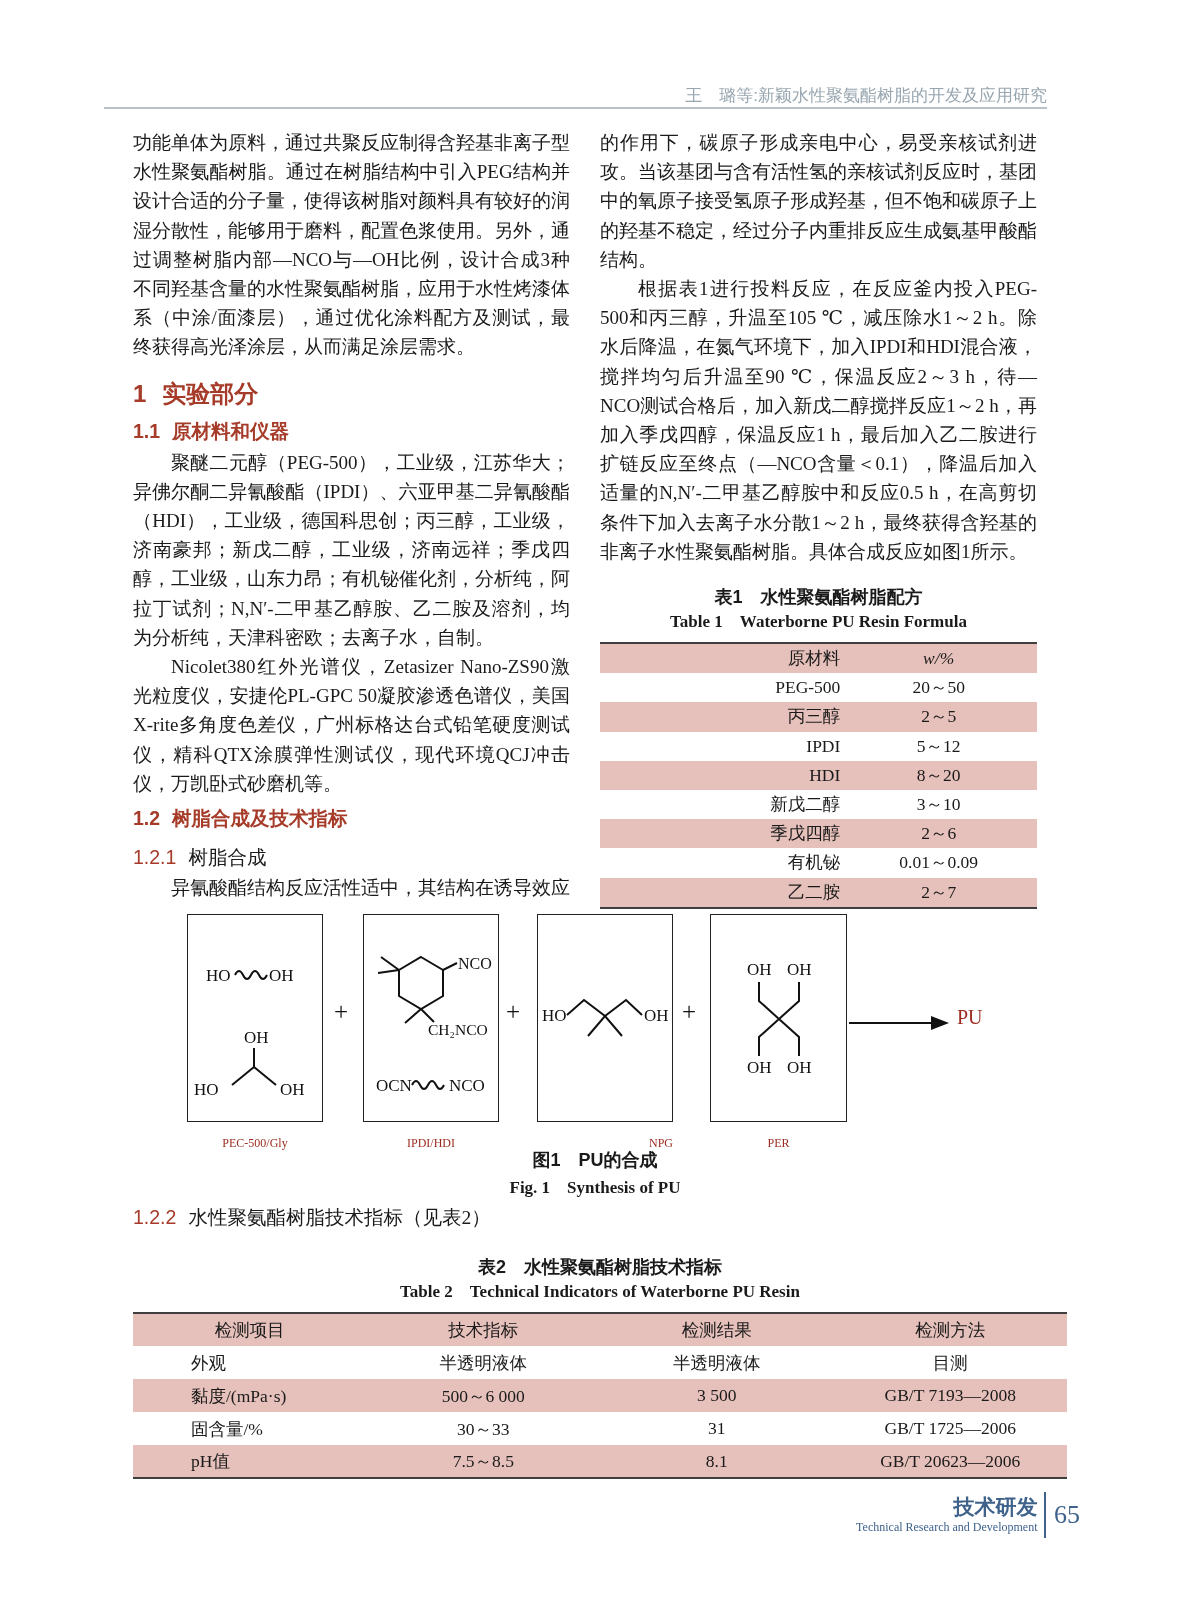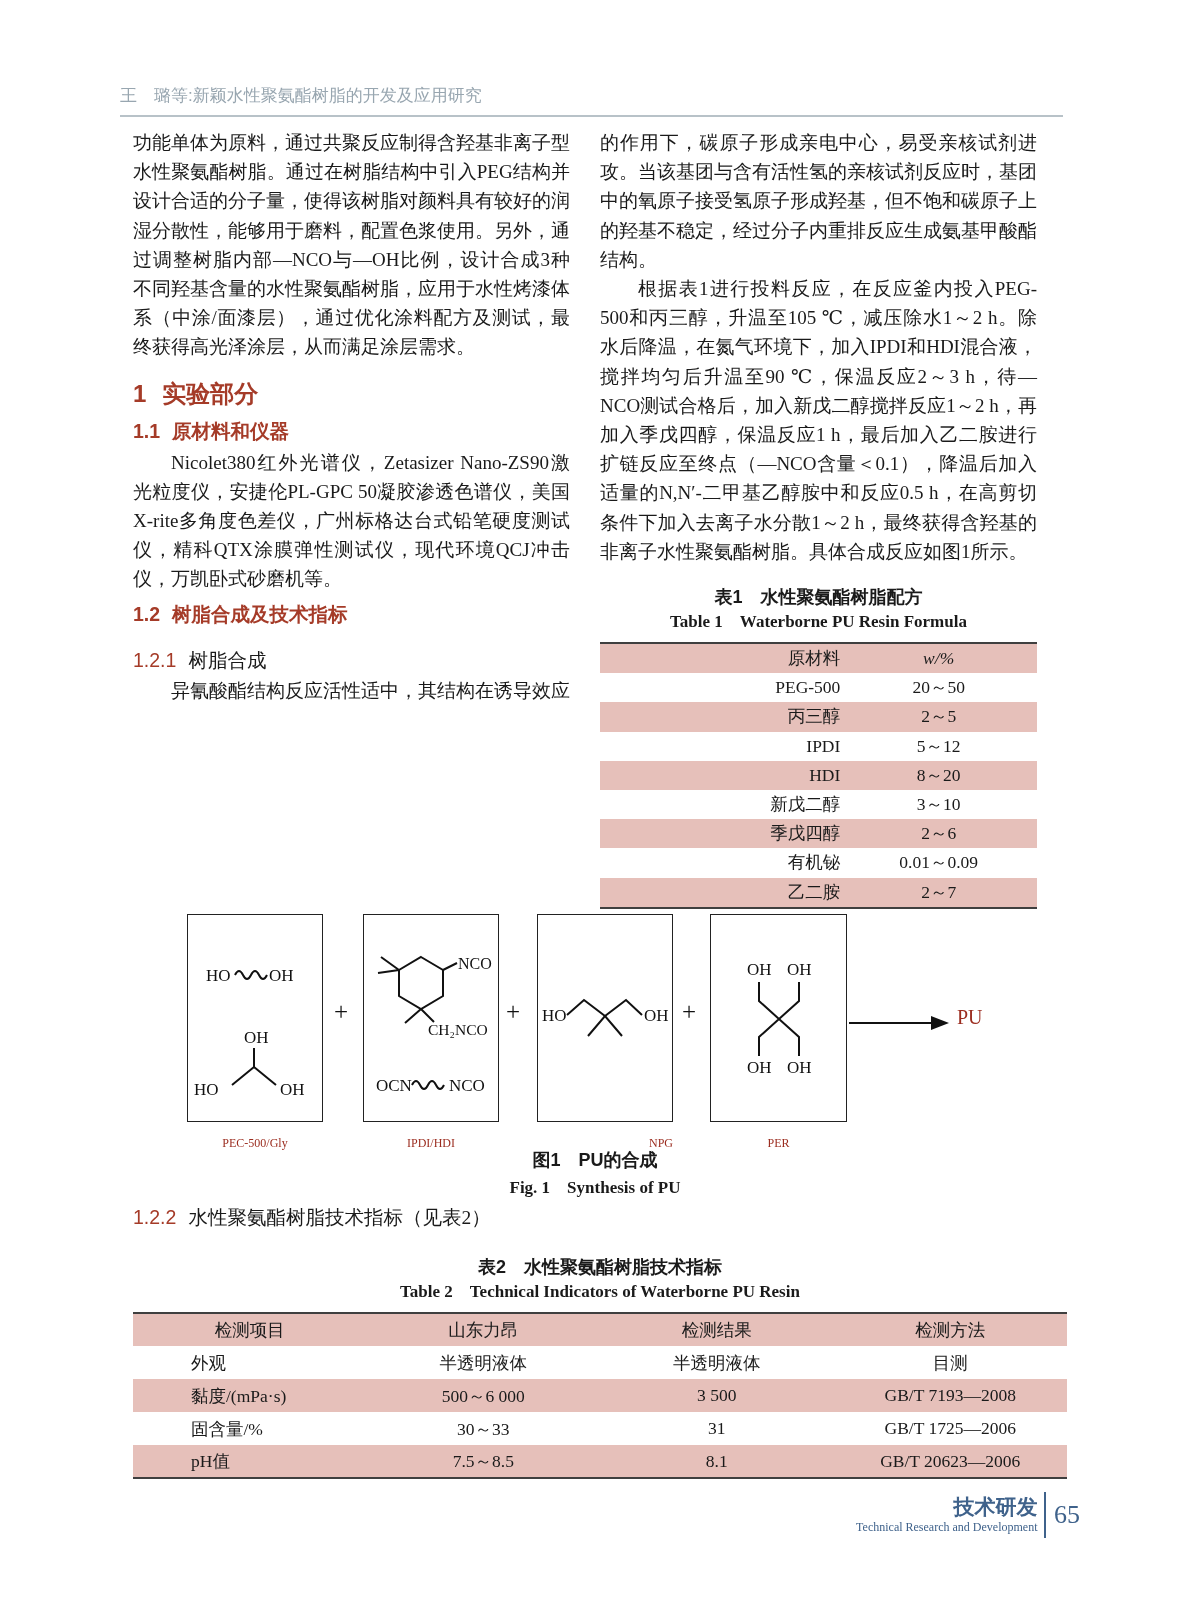--- a/index.html
+++ b/index.html
@@ -10,38 +10,38 @@
     --gray:#98a6b0;
     --rule:#b8c2c8;
     --ink:#1a1a1a;
   }
   *{margin:0;padding:0;box-sizing:border-box;}
   body{background:#ffffff;font-family:"Liberation Serif","DejaVu Serif",serif;color:var(--ink);}
   .page{position:relative;width:1187px;height:1600px;background:#fff;overflow:hidden;}
 
   
   .running-head{
-    position:absolute;left:120px;top:84px;width:943px;
-    font-family:"Liberation Sans","DejaVu Sans",sans-serif;
-    font-size:17px;color:var(--gray);padding-bottom:8px;border-bottom:2px solid var(--rule);
+    position:absolute;left:104px;top:84px;width:943px;
+    text-align:right;font-family:"Liberation Sans","DejaVu Sans",sans-serif;
+    font-size:17px;color:var(--gray);border-bottom:2px solid var(--rule);
   }
 
   
   .col{position:absolute;top:128px;width:437px;font-size:19px;line-height:29.2px;text-align:justify;}
   .col-left{left:133px;}
   .col-right{left:600px;}
   .indent{text-indent:2em;}
 
   .h1{margin-top:15px;margin-bottom:4px;font-family:"Liberation Sans","DejaVu Sans",sans-serif;
       font-weight:bold;font-size:24px;line-height:34px;color:var(--accent);text-align:left;text-indent:0;}
   .h1 .sec-title{margin-left:16px;}
   .h2{margin-top:5px;margin-bottom:2px;font-family:"Liberation Sans","DejaVu Sans",sans-serif;
       font-weight:bold;font-size:19.5px;line-height:30px;color:var(--accent);text-align:left;text-indent:0;}
   .h2 .sec-title{margin-left:12px;}
-  .h3{margin-top:16px;font-size:19.5px;line-height:30px;text-align:left;text-indent:0;}
+  .h3{margin-top:9px;font-size:19.5px;line-height:30px;text-align:left;text-indent:0;}
   .h3 .sec-num{font-family:"Liberation Sans","DejaVu Sans",sans-serif;color:var(--accent);}
   .h3 .sec-title{margin-left:12px;color:var(--ink);}
 
   
   .tbl-cap-zh{margin-top:18px;text-align:center;font-family:"Liberation Sans","DejaVu Sans",sans-serif;
       font-weight:bold;font-size:18px;line-height:26px;text-indent:0;}
   .tbl-cap-en{text-align:center;font-weight:bold;font-size:17px;line-height:24px;margin-bottom:8px;text-indent:0;}
   table.paper-table{width:100%;border-collapse:collapse;border-top:2px solid #3f3f3f;border-bottom:2px solid #3f3f3f;
       font-size:17.5px;}
   table.paper-table th{font-weight:normal;}
@@ -90,20 +90,21 @@
   </div>
 
   <div class="col col-left">
     <p>功能单体为原料，通过共聚反应制得含羟基非离子型水性聚氨酯树脂。通过在树脂结构中引入PEG结构并设计合适的分子量，使得该树脂对颜料具有较好的润湿分散性，能够用于磨料，配置色浆使用。另外，通过调整树脂内部—NCO与—OH比例，设计合成3种不同羟基含量的水性聚氨酯树脂，应用于水性烤漆体系（中涂/面漆层），通过优化涂料配方及测试，最终获得高光泽涂层，从而满足涂层需求。</p>
     <p class="h1">
       <span class="sec-num">1</span><span class="sec-title">实验部分</span>
     </p>
     <p class="h2">
       <span class="sec-num">1.1</span><span class="sec-title">原材料和仪器</span>
     </p>
+    <p class="indent">聚醚二元醇（PEG-500），工业级，江苏华大；异佛尔酮二异氰酸酯（IPDI）、六亚甲基二异氰酸酯（HDI），工业级，德国科思创；丙三醇，工业级，济南豪邦；新戊二醇，工业级，济南远祥；季戊四醇，工业级，山东力昂；有机铋催化剂，分析纯，阿拉丁试剂；N,N′-二甲基乙醇胺、乙二胺及溶剂，均为分析纯，天津科密欧；去离子水，自制。</p>
     <p class="indent">Nicolet380红外光谱仪，Zetasizer Nano-ZS90激光粒度仪，安捷伦PL-GPC 50凝胶渗透色谱仪，美国X-rite多角度色差仪，广州标格达台式铅笔硬度测试仪，精科QTX涂膜弹性测试仪，现代环境QCJ冲击仪，万凯卧式砂磨机等。</p>
     <p class="h2">
       <span class="sec-num">1.2</span><span class="sec-title">树脂合成及技术指标</span>
     </p>
     <p class="h3">
       <span class="sec-num">1.2.1</span><span class="sec-title">树脂合成</span>
     </p>
     <p class="indent">异氰酸酯结构反应活性适中，其结构在诱导效应</p>
   </div>
 
@@ -227,21 +228,21 @@
     <span class="sec-num">1.2.2</span><span class="sec-title">水性聚氨酯树脂技术指标（见表2）</span>
   </div>
 
   <div class="table2-wrap">
     <p class="tbl-cap-zh">表2　水性聚氨酯树脂技术指标</p>
     <p class="tbl-cap-en">Table 2　Technical Indicators of Waterborne PU Resin</p>
     <table class="paper-table" id="table2">
       <thead>
           <tr>
             <th>检测项目</th>
-            <th>山东力昂</th>
+            <th>技术指标</th>
             <th>检测结果</th>
             <th>检测方法</th>
           </tr>
         </thead>
       <tbody>
           <tr>
             <td>外观</td>
             <td>半透明液体</td>
             <td>半透明液体</td>
             <td>目测</td>

